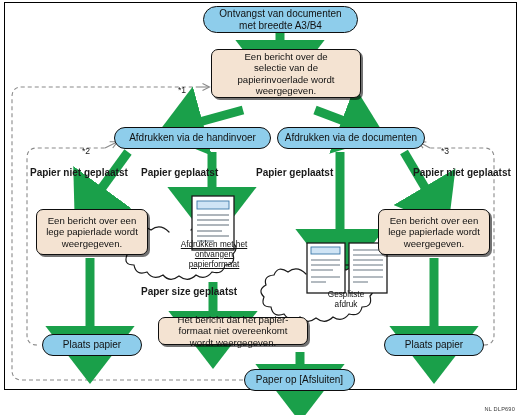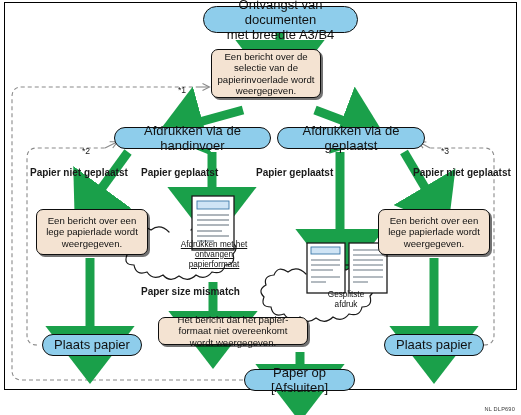--- a/index.html
+++ b/index.html
@@ -18,21 +18,21 @@
   svg#wires{position:absolute;left:0;top:0;width:521px;height:415px;pointer-events:none;}
 
   
   .node{
     position:absolute;box-sizing:border-box;
     display:flex;align-items:center;justify-content:center;text-align:center;
     color:#111;line-height:1.18;
   }
   .blue{
     background:#8ecdeb;border:1.6px solid #0e0e0e;border-radius:999px;
-    font-size:13px;
+    font-size:10px;
   }
   .beige{
     background:#f4e3d2;border:1.6px solid #0e0e0e;border-radius:7px;
     font-size:9.6px;
     box-shadow:2px 2px 0 rgba(0,0,0,.55);
   }
   .lbl{
     position:absolute;font-size:10px;color:#1a1a1a;white-space:nowrap;font-weight:bold;
   }
   .star{position:absolute;font-size:8.6px;color:#1a1a1a;}
@@ -152,33 +152,33 @@
       </g>
       <line x1="345" y1="265" x2="349" y2="265" stroke="#1a1a1a" stroke-width="1.3"></line>
     </g>
   </svg>
 
   <div class="node blue" style="left:203px;top:6px;width:155px;height:27px;">
     <span style="white-space:pre-line">Ontvangst van documenten
 met breedte A3/B4</span>
   </div>
 
-  <div class="node beige" style="left:211px;top:49px;width:110px;height:49px;">
+  <div class="node beige" style="left:211px;top:49px;width:150px;height:49px;">
     <span style="white-space:pre-line">Een bericht over de
 selectie van de
 papierinvoerlade wordt
 weergegeven.</span>
   </div>
 
   <div class="node blue" style="left:114px;top:127px;width:157px;height:22px;">
     <span>Afdrukken via de handinvoer</span>
   </div>
 
   <div class="node blue" style="left:277px;top:127px;width:148px;height:22px;">
-    <span>Afdrukken via de geplaatst</span>
+    <span>Afdrukken via de documenten</span>
   </div>
 
   <div class="node beige" style="left:36px;top:209px;width:112px;height:46px;">
     <span style="white-space:pre-line">Een bericht over een
 lege papierlade wordt
 weergegeven.</span>
   </div>
 
   <div class="node beige" style="left:378px;top:209px;width:112px;height:46px;">
     <span style="white-space:pre-line">Een bericht over een
@@ -212,16 +212,16 @@
 afdruk</div>
 
   <div class="star" style="left:178px;top:85px;">*1</div>
   <div class="star" style="left:82px;top:146px;">*2</div>
   <div class="star" style="left:441px;top:146px;">*3</div>
 
   <div class="lbl" style="left:30px;top:167px;">Papier niet geplaatst</div>
   <div class="lbl" style="left:141px;top:167px;">Papier geplaatst</div>
   <div class="lbl" style="left:256px;top:167px;">Papier geplaatst</div>
   <div class="lbl" style="left:413px;top:167px;">Papier niet geplaatst</div>
-  <div class="lbl" style="left:141px;top:286px;">Paper size mismatch</div>
+  <div class="lbl" style="left:141px;top:286px;">Paper size geplaatst</div>
 
   <div class="figid">NL DLP690</div>
 </div>
 
 </body></html>

